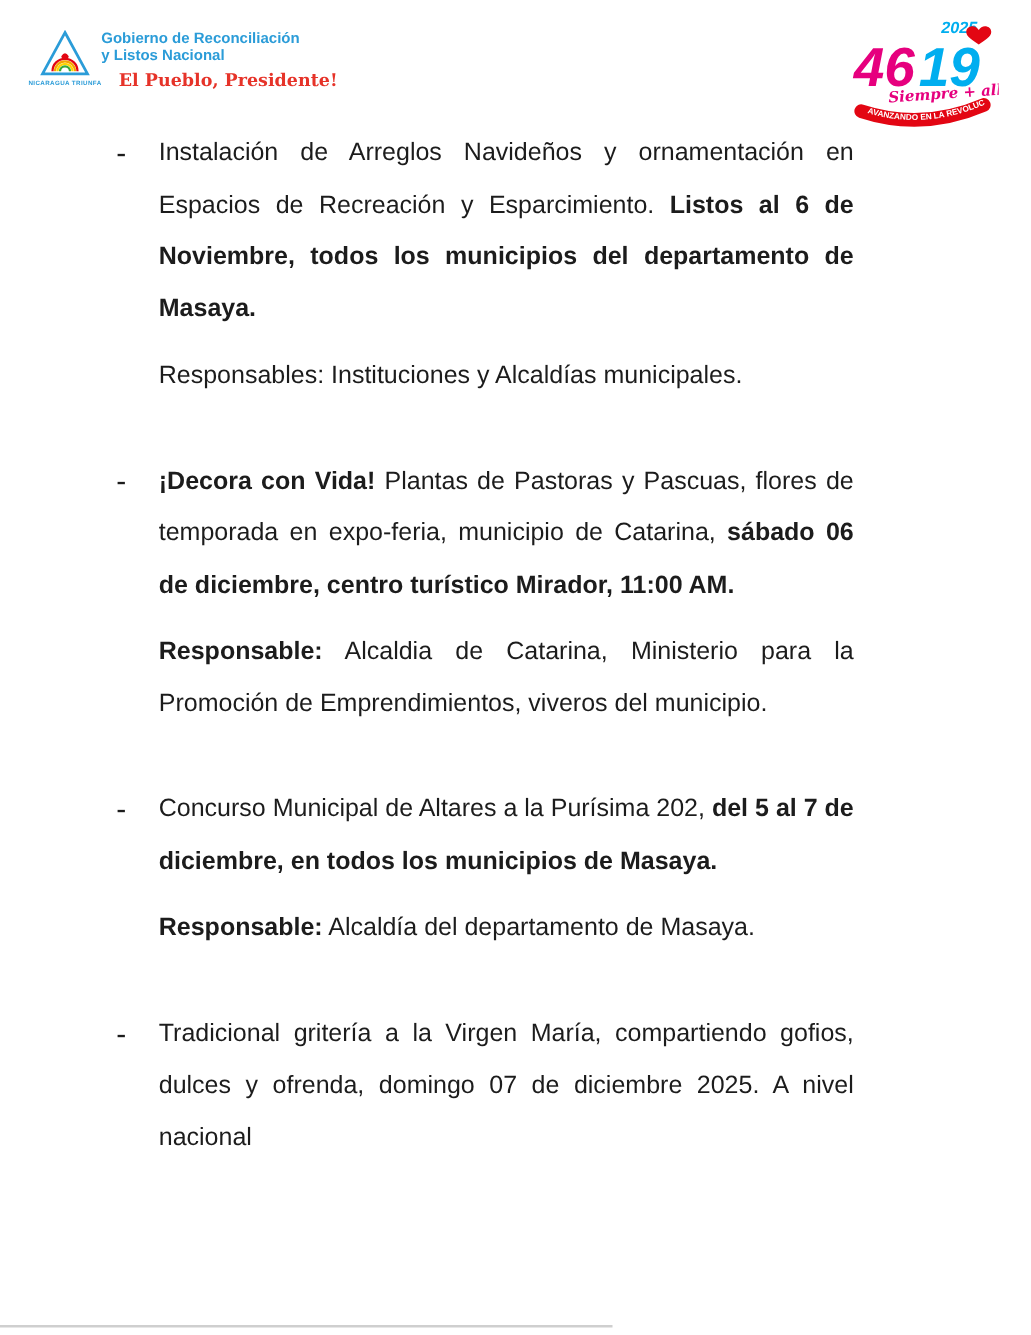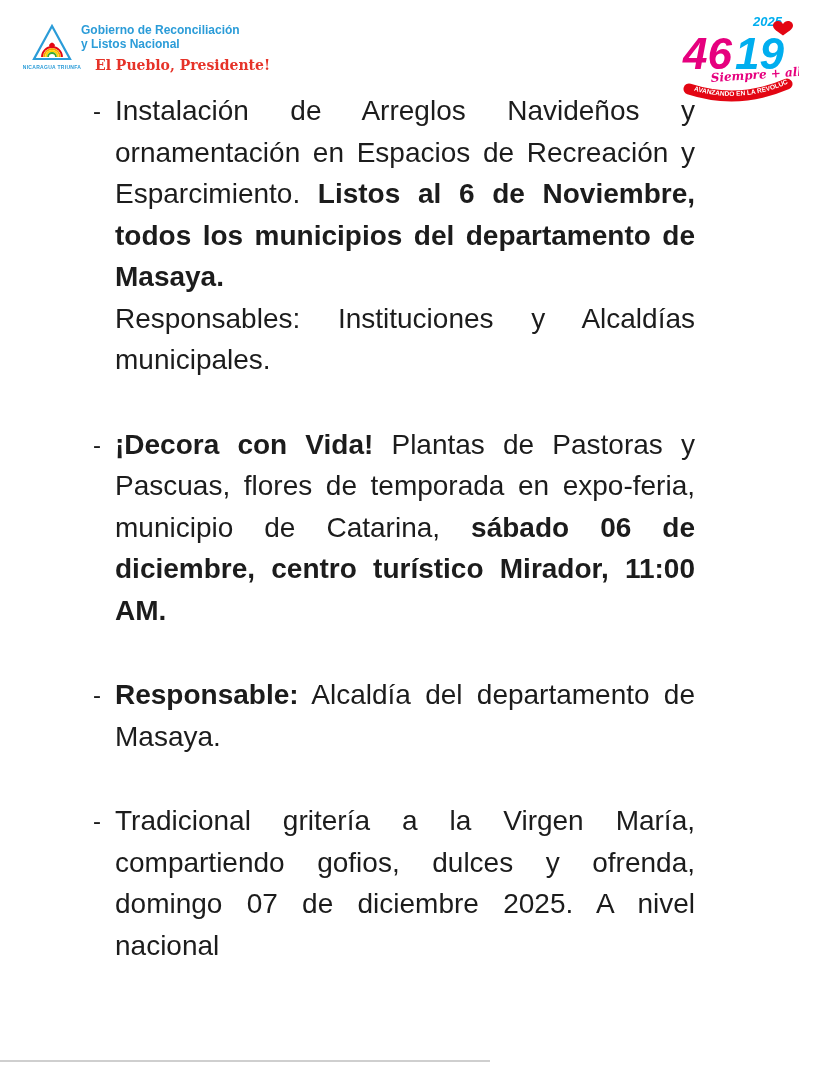--- a/index.html
+++ b/index.html
@@ -46,22 +46,22 @@
   
   .content {
     position: absolute; left: 93px; top: 90px; width: 602px;
   }
   .bullet { position: relative; padding-left: 22px; margin-bottom: 43px; }
   .dash {
     position: absolute; left: 0; top: 0;
     font-size: 24px; line-height: 41.5px;
   }
   .para {
-    margin: 0;
-    font-size: 28px; line-height: 41.5px;
+    margin: 12px;
+    font-size: 20px; line-height: 41.5px;
     text-align: justify;
     color: var(--text-black, #1c1c1c);
   }
   .para .bold { font-weight: bold; }
 
   .artifact {
     position: absolute; left: 0; top: 1060px;
     width: 490px; height: 2px; background: #cfcfcf;
   }
 </style>
@@ -109,23 +109,25 @@
 
   <main class="content">
       <div class="bullet">
         <span class="dash">-</span>
         <p class="para"><span>Instalación de Arreglos Navideños y ornamentación en Espacios de Recreación y Esparcimiento. </span><span class="bold">Listos al 6 de Noviembre, todos los municipios del departamento de Masaya.</span></p>
         <p class="para"><span>Responsables: Instituciones y Alcaldías municipales.</span></p>
       </div>
       <div class="bullet">
         <span class="dash">-</span>
         <p class="para"><span class="bold">¡Decora con Vida!</span><span> Plantas de Pastoras y Pascuas, flores de temporada en expo-feria, municipio de Catarina, </span><span class="bold">sábado 06 de diciembre, centro turístico Mirador, 11:00 AM.</span></p>
+        <p class="para"><span class="bold">Responsable:</span><span> Alcaldia de Catarina, Ministerio para la Promoción de Emprendimientos, viveros del municipio.</span></p>
       </div>
       <div class="bullet">
         <span class="dash">-</span>
+        <p class="para"><span>Concurso Municipal de Altares a la Purísima 202, </span><span class="bold">del 5 al 7 de diciembre, en todos los municipios de Masaya.</span></p>
         <p class="para"><span class="bold">Responsable:</span><span> Alcaldía del departamento de Masaya.</span></p>
       </div>
       <div class="bullet">
         <span class="dash">-</span>
         <p class="para"><span>Tradicional gritería a la Virgen María, compartiendo gofios, dulces y ofrenda, domingo 07 de diciembre 2025. A nivel nacional</span></p>
       </div>
     </main>
 
   <div class="artifact"></div>
 

